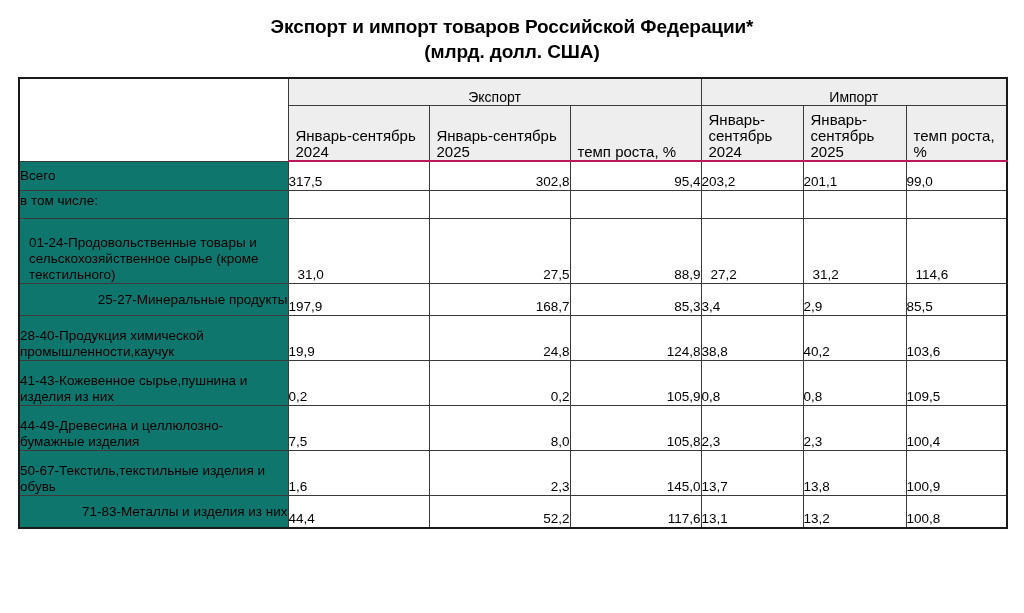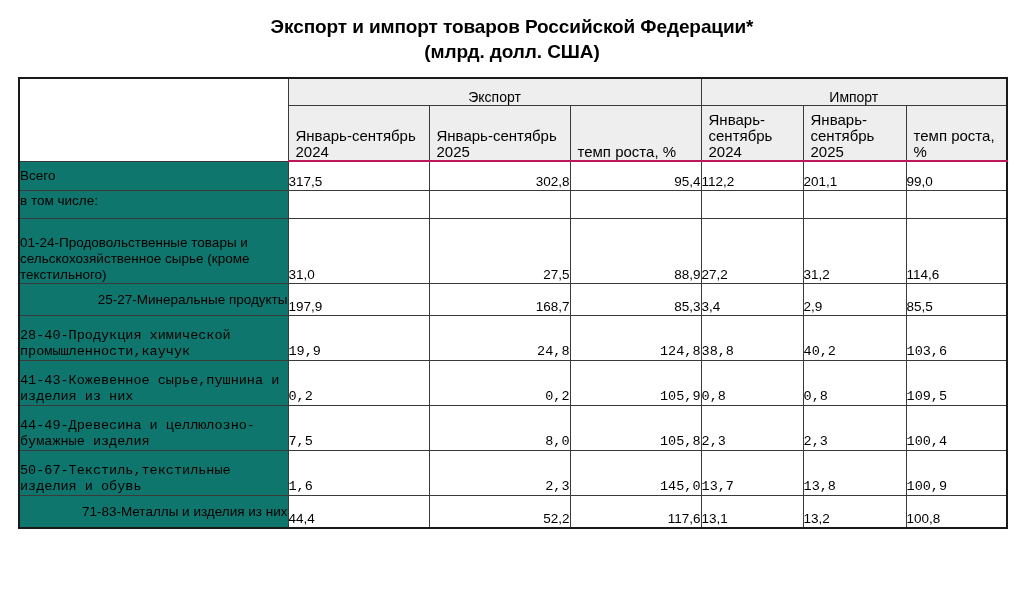--- a/index.html
+++ b/index.html
@@ -95,22 +95,22 @@
     white-space: nowrap;
   }
   td.num.right { text-align: right; }
   td.num.left  { text-align: left; }
   td.sep-left  { border-left: 2px solid #1a1a1a; margin-left: 20px; }
 
   tr.r-total td { height: 28px; }
   tr.r-total td.rowlabel { vertical-align: middle; padding-top: 0; padding-bottom: 0; }
   tr.r-subnote td { height: 20px; }
   tr.r-subnote td.rowlabel { vertical-align: middle; padding-top: 0; padding-bottom: 7px; }
-  tr.h3 td { height: 64px; }
-  tr.h2 td { height: 44px; font-family: Liberation Mono, monospace; }
+  tr.h3 td { height: 64px; padding-left: 9px; }
+  tr.h2 td { height: 44px; }
   tr.h1 td { height: 31px; text-align: right; }
   tr.h1 td.rowlabel { vertical-align: middle; padding-top: 0; padding-bottom: 0; }
 
   
   .footnote {
     margin: 16px 0 0 22px;
     font-size: 15.5px;
     line-height: 25px;
   }
   .footnote .fl2 { padding-left: 16px; }
@@ -150,21 +150,21 @@
           <th>Январь-сентябрь 2025</th>
           <th>темп роста, %</th>
         </tr>
       </thead>
       <tbody>
         <tr class="r-total">
           <td class="rowlabel">Всего</td>
           <td class="num left sep-left">317,5</td>
           <td class="num right">302,8</td>
           <td class="num right">95,4</td>
-          <td class="num left sep-left">112,2</td>
+          <td class="num left sep-left">203,2</td>
           <td class="num left">201,1</td>
           <td class="num left">99,0</td>
         </tr>
         <tr class="r-subnote">
           <td class="rowlabel">в том числе:</td>
           <td class="num left sep-left"></td>
           <td class="num right"></td>
           <td class="num right"></td>
           <td class="num left sep-left"></td>
           <td class="num left"></td>

